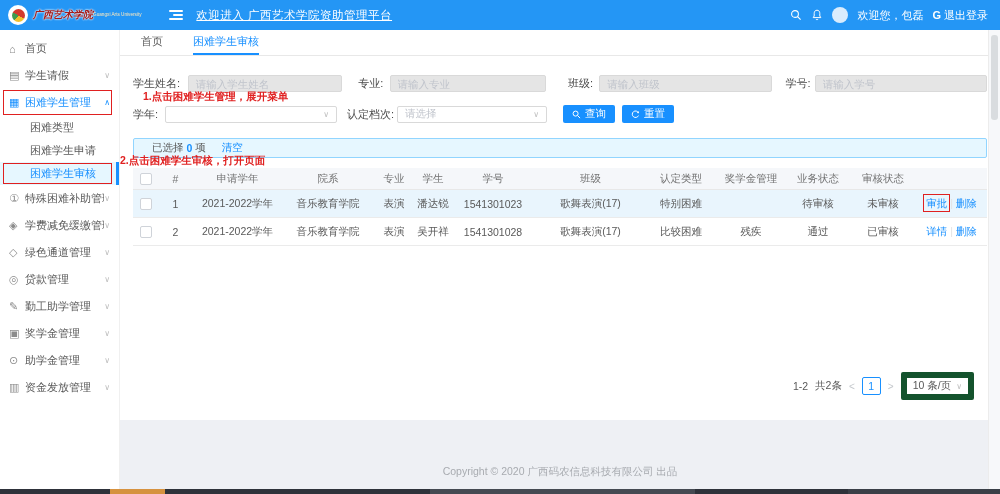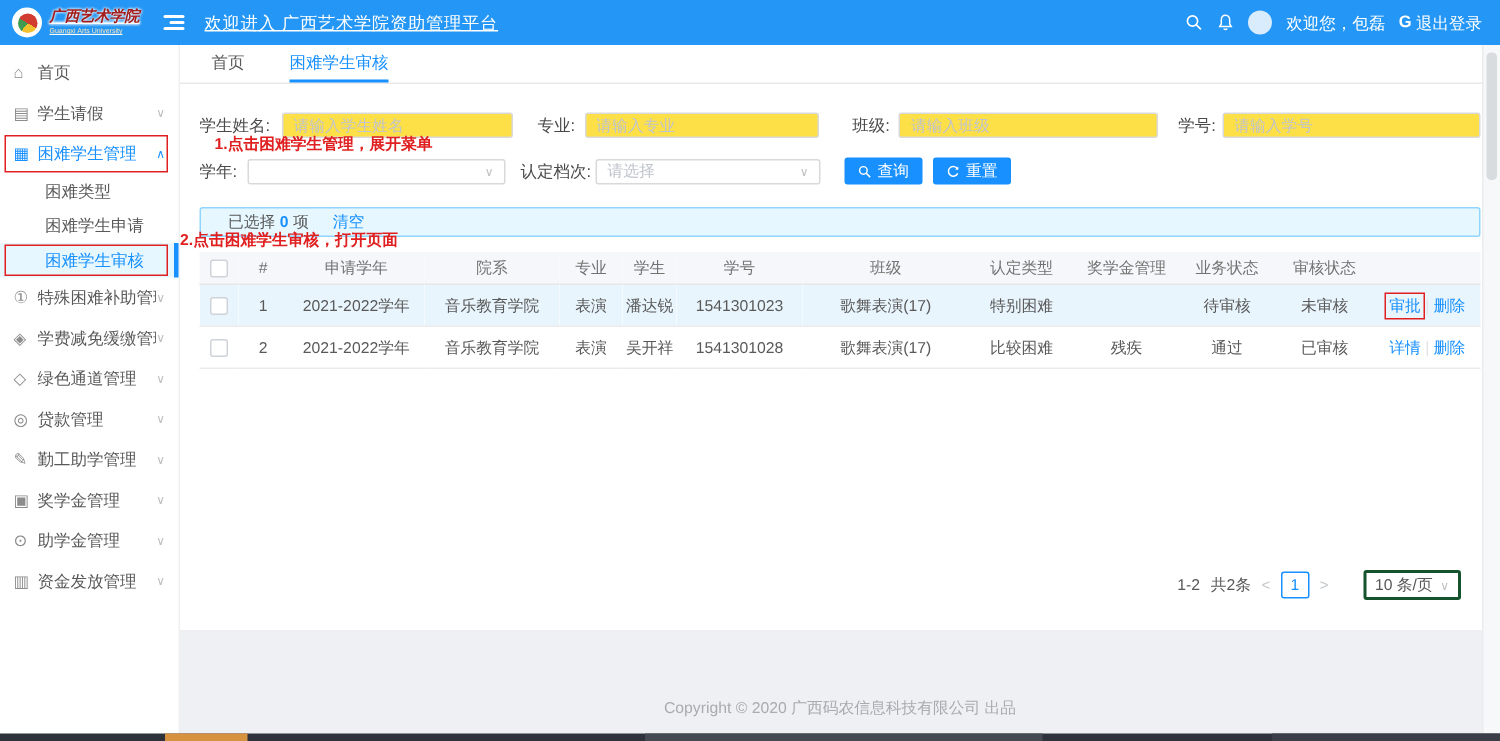--- a/index.html
+++ b/index.html
@@ -4,21 +4,21 @@
 <style>
   html,body{margin:0;padding:0;}
   body{font-family:"Liberation Sans","DejaVu Sans",sans-serif;}
   .screen{position:relative;width:1000px;height:494px;background:#fff;overflow:hidden;}
 
   
   .topbar{position:absolute;left:0;top:0;width:1000px;height:30px;background:#2496f5;display:flex;align-items:center;color:#fff;}
   .logo{display:flex;align-items:center;margin-left:8px;}
   .logo-circle{width:20px;height:20px;border-radius:50%;background:#fff;display:flex;align-items:center;justify-content:center;}
   .logo-emblem{width:13px;height:13px;border-radius:50%;background:conic-gradient(#d23b2f 0 120deg,#f2c12e 120deg 220deg,#3f9b4f 220deg 300deg,#d23b2f 300deg);}
-  .logo-text{margin-left:5px;display:flex;flex-direction:column;line-height:1;text-decoration:underline;}
+  .logo-text{margin-left:5px;display:flex;flex-direction:row;line-height:1;}
   .logo-title{font-family:"DejaVu Serif",serif;font-style:italic;font-weight:bold;font-size:10px;color:#a31d1d;text-shadow:0 0 2px #fff,0 0 2px #fff;}
   .logo-sub{font-size:6px;transform:scale(.78);transform-origin:left;color:#ffe9bd;margin-top:1px;}
   .hamburger{margin-left:14px;width:14px;display:flex;flex-direction:column;gap:2px;cursor:pointer;}
   .hamburger span{height:2px;background:#fff;border-radius:1px;}
   .hamburger span:nth-child(2){width:10px;margin-left:4px;}
   .app-title{margin-left:13px;font-size:11.5px;letter-spacing:.5px;text-decoration:underline;}
   .top-right{margin-left:auto;display:flex;align-items:center;gap:9px;padding-right:12px;font-size:11px;}
   .avatar{width:16px;height:16px;border-radius:50%;background:#d9ecfd;}
   .logout{display:flex;align-items:center;gap:3px;cursor:pointer;}
   .logout-g{font-size:11px;font-weight:bold;}
@@ -41,21 +41,21 @@
   .tabbar{height:26px;background:#fff;border-bottom:1px solid #e8e8e8;display:flex;align-items:stretch;padding-left:21px;box-sizing:border-box;font-size:11px;}
   .tab{display:flex;align-items:center;margin-right:30px;color:#595959;cursor:pointer;border-bottom:2px solid transparent;box-sizing:border-box;}
   .tab.active{color:#1890ff;border-bottom-color:#1890ff;}
   .content{position:relative;height:364px;background:#fff;padding:0 13px;box-sizing:border-box;}
 
   
   .frow{display:flex;align-items:center;}
   .frow1{padding-top:19px;}
   .frow2{margin-top:13px;}
   .flabel{font-size:11px;color:#4a4a4a;white-space:nowrap;}
-  .finput{height:17px;border:1px solid #d9d9d9;border-radius:2px;font-size:10.5px;padding:0 7px;color:#595959;box-sizing:border-box;outline:none;background:#fde047;}
+  .finput{height:17px;border:1px solid #d9d9d9;border-radius:2px;font-size:10.5px;padding:0 7px;color:#595959;box-sizing:border-box;outline:none;background:#e5e5e5;}
   .finput::placeholder{color:#c0c4cc;}
   .fselect{height:17px;border:1px solid #d9d9d9;border-radius:2px;display:flex;align-items:center;justify-content:space-between;padding:0 7px;box-sizing:border-box;font-size:10.5px;color:#c0c4cc;background:#fff;cursor:pointer;}
   .fselect .sel-chev{color:#c0c0c0;font-size:8px;}
   .btn{height:18px;border:none;border-radius:2px;background:#1890ff;color:#fff;font-size:10.5px;display:flex;align-items:center;gap:4px;padding:0 9px;cursor:pointer;}
   .btn + .btn{margin-left:7px;text-align:center;}
 
   
   .sel-bar{margin-top:15px;height:20px;background:#e6f7ff;border:1px solid #91d5ff;border-radius:2px;display:flex;align-items:center;padding-left:18px;font-size:10.5px;color:#595959;box-sizing:border-box;}
   .sel-count{color:#1890ff;font-weight:bold;margin:0 3px;}
   .sel-clear{color:#1890ff;margin-left:16px;cursor:pointer;}
@@ -67,21 +67,21 @@
   tr.hl td{background:#e9f5fd;}
   .cb{display:inline-block;width:10px;height:10px;border:1px solid #cfd3d9;border-radius:2px;background:#fff;vertical-align:middle;cursor:pointer;}
   .link{color:#1890ff;text-decoration:none;cursor:pointer;}
   .act-sep{color:#e3e3e3;margin:0 3px;}
   .red-outline{outline:1.5px solid #e02020;outline-offset:2.5px;}
 
   
   .pager{position:absolute;right:26px;bottom:20px;display:flex;align-items:center;gap:7px;font-size:10.5px;color:#595959;}
   .pg-arrow{color:#c4c8cc;font-size:10px;cursor:pointer;}
   .pg-page{width:17px;height:16px;border:1px solid #1890ff;border-radius:2px;color:#1890ff;display:flex;align-items:center;justify-content:center;cursor:pointer;}
-  .pg-size{height:16px;border:2px solid #14532d;border-radius:2px;display:flex;align-items:center;gap:5px;padding:0 6px;cursor:pointer;margin-left:16px;}
+  .pg-size{height:16px;border:6px solid #14532d;border-radius:2px;display:flex;align-items:center;gap:5px;padding:0 6px;cursor:pointer;}
   .pg-size .sel-chev{color:#c0c0c0;font-size:8px;}
 
   
   .footer{height:69px;background:#eef0f4;text-align:center;}
   .copyright{padding-top:45px;font-size:10.5px;color:#a8abb0;}
 
   
   .ann{position:absolute;color:#e02020;font-size:10.5px;font-weight:bold;line-height:12px;z-index:30;pointer-events:none;}
   .ann1{left:143px;top:90px;}
   .ann2{left:120px;top:154px;}

